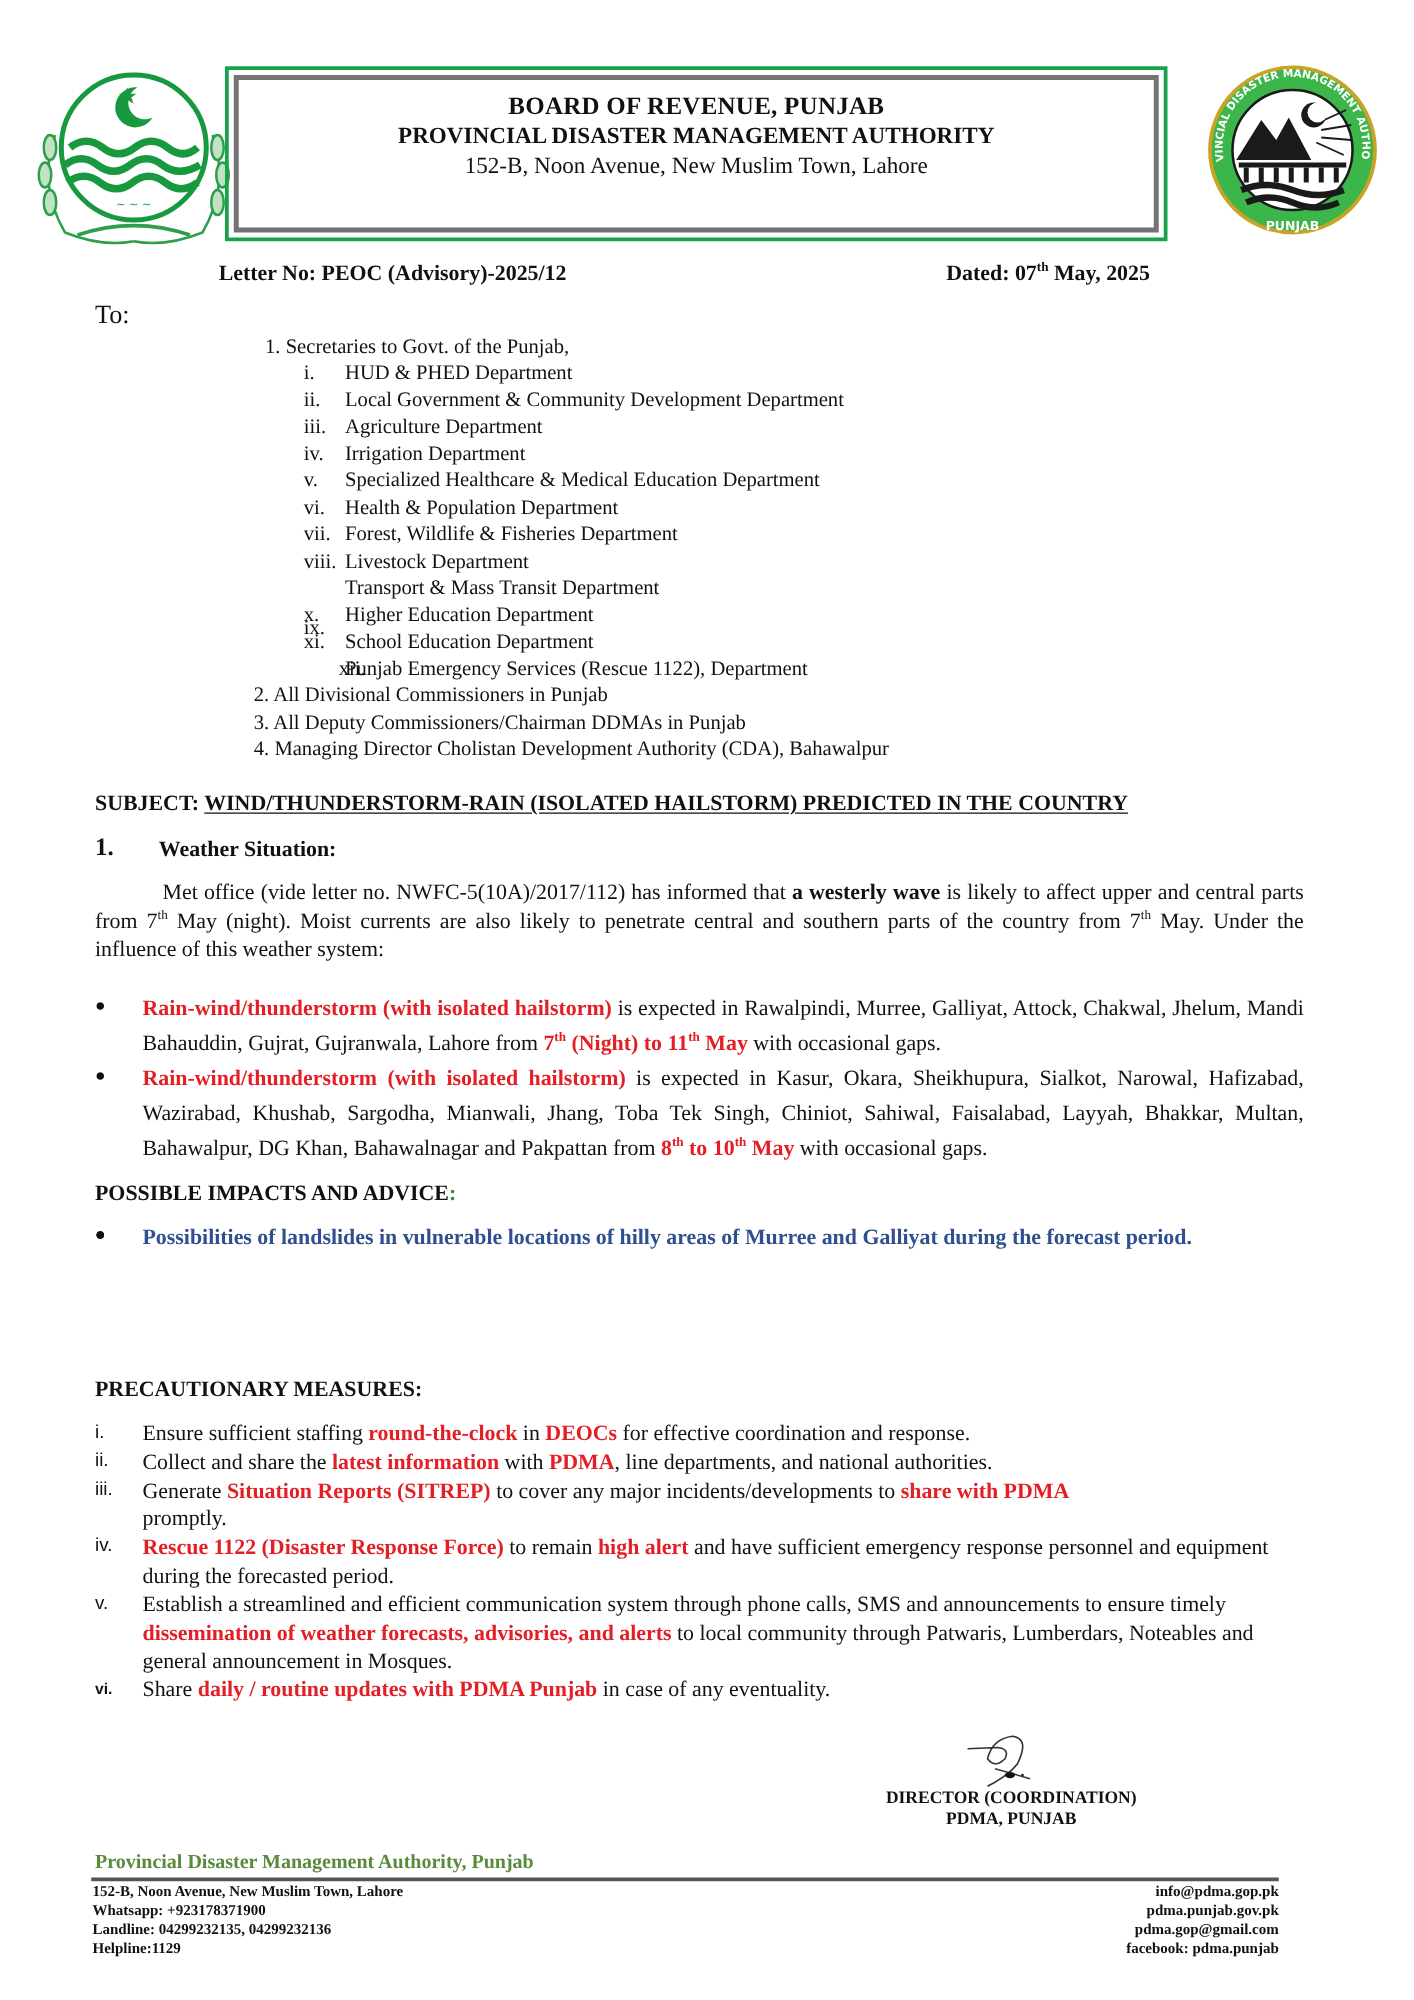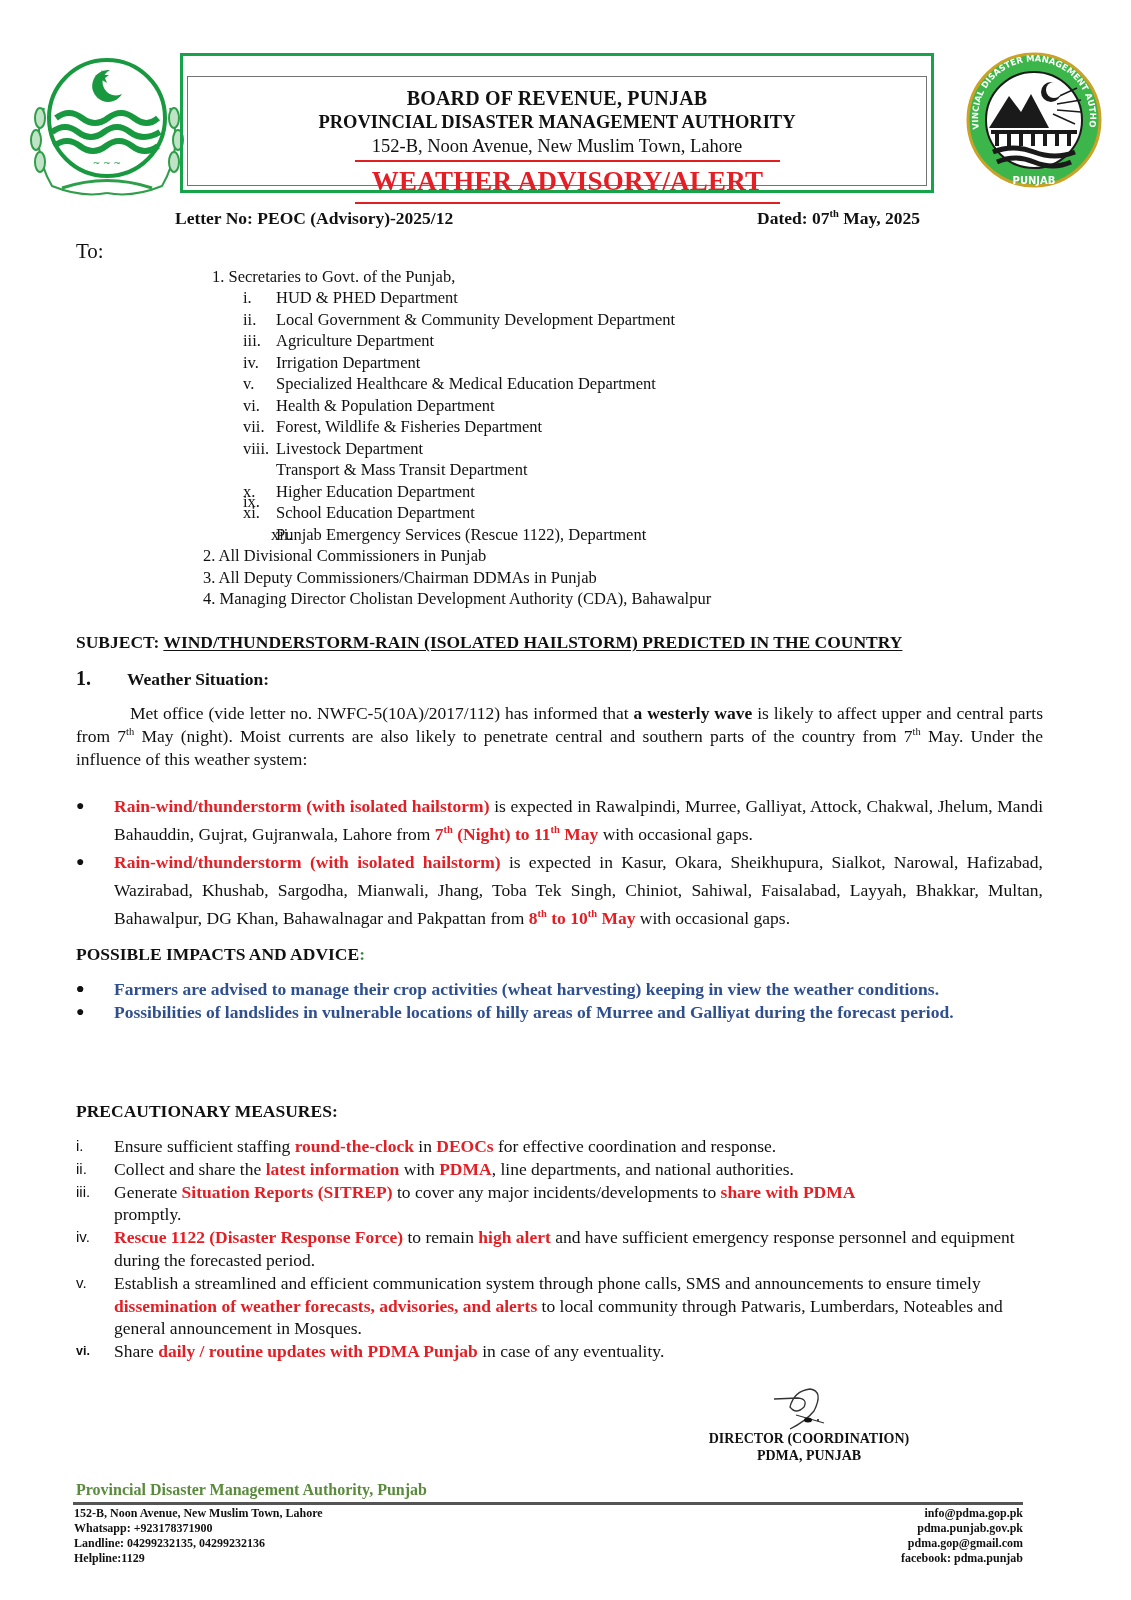--- a/index.html
+++ b/index.html
@@ -6,21 +6,21 @@
   body { width: 1131px; height: 1600px; position: relative; overflow: hidden;
          font-family: "Liberation Serif", serif; color: #111; }
   .abs { position: absolute; }
 
   
   .logo-left { left: 22px; top: 48px; width: 170px; height: 156px; }
   .logo-right { left: 965px; top: 48px; width: 138px; height: 145px; }
   .header-box { left: 180px; top: 53px; width: 754px; height: 140px;
                 border: 3px solid #17a34a; box-sizing: border-box; }
   .header-box-inner { position: absolute; left: 4px; top: 4px; right: 4px; bottom: 4px;
-                      border: 1px solid #737373; margin-top: 16px; }
+                      border: 4px solid #737373; }
   .hdr-line { position: absolute; left: 0; right: 0; text-align: center; }
   .hdr1 { top: 10px; font-size: 20px; font-weight: bold; letter-spacing: 0.2px; }
   .hdr2 { top: 35px; font-size: 18.5px; font-weight: bold; }
   .hdr3 { top: 59px; font-size: 18.5px; }
   .alert-wrap { position: absolute; left: 167px; top: 83px; width: 425px; height: 44px; }
   .alert-rule { position: absolute; left: 0; right: 0; height: 2px; background: #e02020; }
   .alert-text { position: absolute; left: 0; right: 0; top: 6px; text-align: center;
                 font-size: 27px; font-weight: bold; color: #e31e24; letter-spacing: 0.2px; }
 
   .letter-no { left: 175px; top: 208px; font-size: 17.5px; font-weight: bold; }
@@ -97,25 +97,20 @@
     </g>
     <text x="85" y="118" font-size="9" text-anchor="middle" fill="#19993f" font-family="DejaVu Sans, sans-serif">~ ~ ~</text>
   </svg>
 </div>
 
 <div class="abs header-box">
   <div class="header-box-inner">
     <div class="hdr-line hdr1">BOARD OF REVENUE, PUNJAB</div>
     <div class="hdr-line hdr2">PROVINCIAL DISASTER MANAGEMENT AUTHORITY</div>
     <div class="hdr-line hdr3">152-B, Noon Avenue, New Muslim Town, Lahore</div>
-    <div class="alert-wrap">
-      <div class="alert-rule" style="top:0;"></div>
-      <div class="alert-text">WEATHER ADVISORY/ALERT</div>
-      <div class="alert-rule" style="bottom:0;"></div>
-    </div>
   </div>
 </div>
 
 <div class="abs logo-right">
   <svg width="138" height="145" viewBox="0 0 138 145">
     <circle cx="69" cy="72" r="66" fill="#3cb64a" stroke="#c9a227" stroke-width="3"></circle>
     <circle cx="69" cy="72" r="48" fill="#fff" stroke="#1a1a1a" stroke-width="2"></circle>
 
     <g stroke="#1a1a1a" stroke-width="1.5">
       <line x1="90" y1="50" x2="112" y2="40"></line>
@@ -201,21 +196,21 @@
   <div class="bullet">
     <span class="dot">●</span>
     <span class="red">Rain-wind/thunderstorm (with isolated hailstorm)</span><span> is expected in Kasur, Okara, Sheikhupura, Sialkot, Narowal, Hafizabad, Wazirabad, Khushab, Sargodha, Mianwali, Jhang, Toba Tek Singh, Chiniot, Sahiwal, Faisalabad, Layyah, Bhakkar, Multan, Bahawalpur, DG Khan, Bahawalnagar and Pakpattan from </span><span class="red"><span>8</span><sup>th</sup><span> to 10</span><sup>th</sup><span> May</span></span><span> with occasional gaps.</span>
   </div>
 </div>
 
 <div class="abs heading" style="top:944px;"><span>POSSIBLE IMPACTS AND ADVICE</span><span class="colon-green">:</span></div>
 
 <div class="abs bullets" style="top:978px; line-height:22.5px;">
   <div class="bullet blue"><span class="dot" style="color:#111">●</span></div>
-  <div class="bullet blue"><span class="dot" style="color:#111">●</span><span>Farmers are advised to manage their crop activities (wheat harvesting) keeping in view the weather conditions.</span></div>
+  <div class="bullet blue"><span class="dot" style="color:#111">●</span></div>
   <div class="bullet blue"><span class="dot" style="color:#111">●</span><span>Possibilities of landslides in vulnerable locations of hilly areas of Murree and Galliyat during the forecast period.</span></div>
 </div>
 
 <div class="abs heading" style="top:1101px;">PRECAUTIONARY MEASURES:</div>
 
 <div class="abs measures" style="top:1135px;">
   <div class="measure">
     <span class="mnum">i.</span>
     <span>Ensure sufficient staffing </span><span class="red">round-the-clock</span><span> in </span><span class="red">DEOCs</span><span> for effective coordination and response.</span>
   </div>

